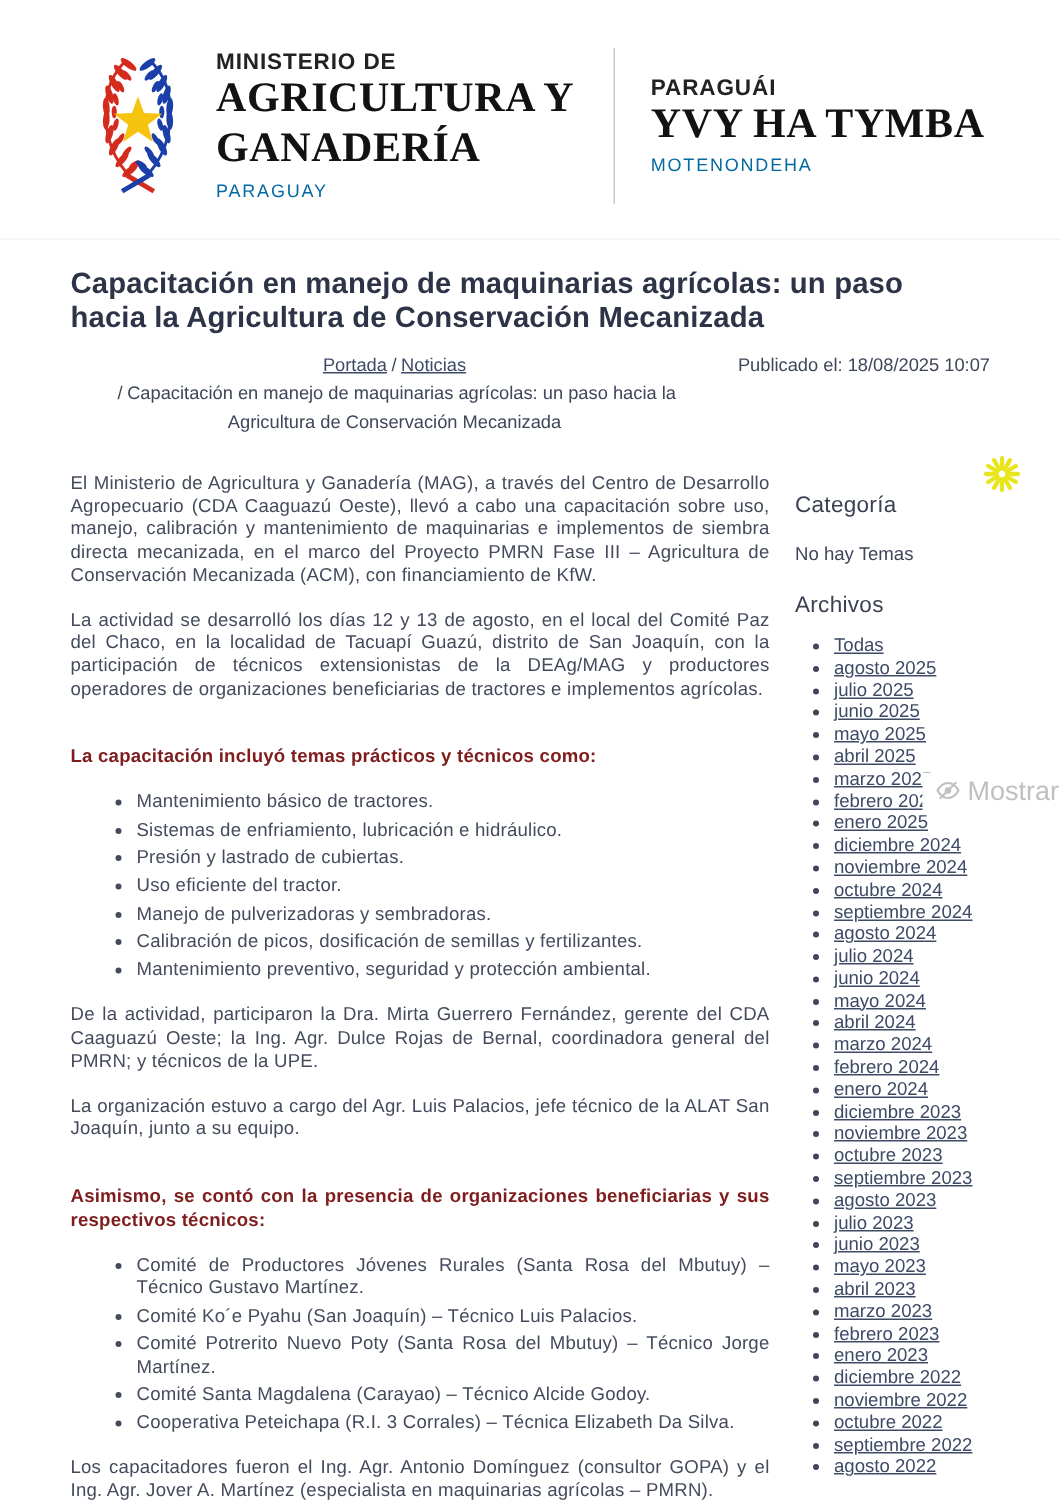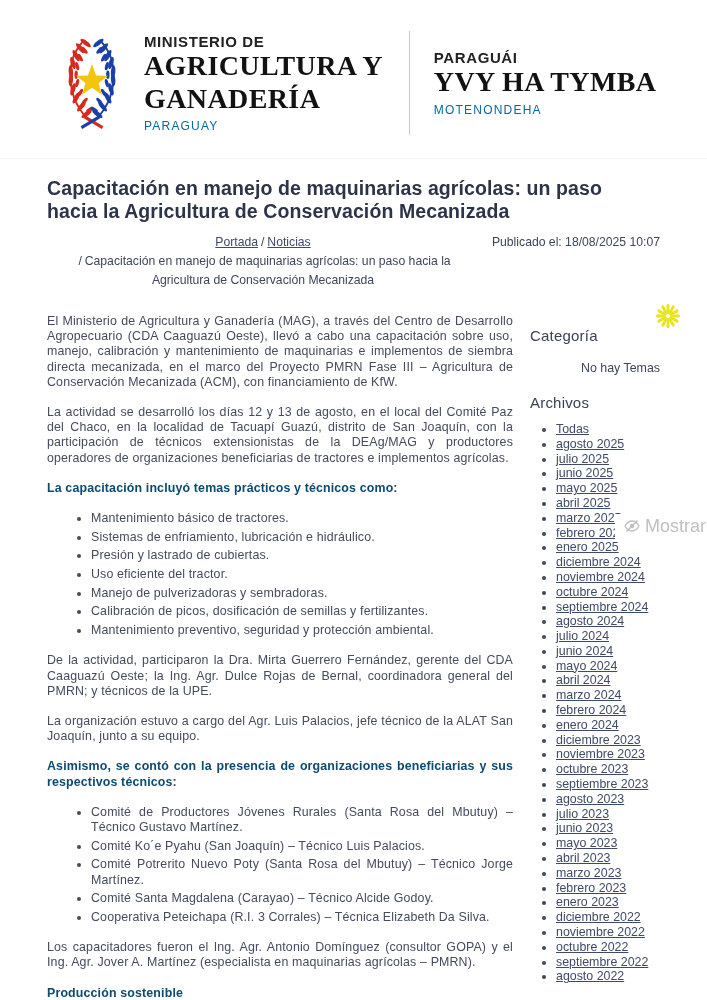--- a/index.html
+++ b/index.html
@@ -36,27 +36,27 @@
 
   .meta-row{display:flex;justify-content:space-between;align-items:flex-start;font-size:12.2px;text-align:center;}
   .breadcrumb{max-width:432px;line-height:1.55;color:#3e4659;}
   .breadcrumb a{color:var(--link-color);text-decoration:underline;}
   .crumb-sep{margin:0 3px;}
   .published{color:#3e4659;white-space:nowrap;padding-top:2px;}
 
   .columns{display:flex;margin-top:24px;}
   .article{width:466px;flex-shrink:0;font-size:12.4px;line-height:15.2px;text-align:justify;letter-spacing:0.15px;}
   .article p{margin:0 0 15px;}
-  .article .bold{font-weight:bold;color:#0c4a6e;}
+  .article .bold{font-weight:bold;color:#7f1d1d;margin-top:30px;}
   .article ul{margin:0 0 15px;padding-left:44px;list-style:disc;}
   .article li{margin-bottom:3.5px;text-align:justify;}
 
   .sidebar{flex:1;padding-left:17px;padding-top:12px;position:relative;font-size:12.4px;color:#3e4659;}
   .sidebar h3{font-size:15px;font-weight:normal;color:#3a4152;margin:1px 0 8px;letter-spacing:0.2px;line-height:18px;}
-  .cat-empty{margin:16px 0 18px;line-height:15px;text-align:right;}
+  .cat-empty{margin:16px 0 18px;line-height:15px;}
   .archives-title{margin:0;}
   .archives-list{list-style:disc;margin:10px 0 0;padding-left:26px;}
   .archives-list li{line-height:14.8px;}
   .archives-list a{color:var(--link-color);text-decoration:underline;}
 
   
   .asterisk-widget{position:absolute;left:655px;top:303px;width:26px;height:26px;cursor:pointer;background:transparent;border:none;padding:0;}
   .spoke{stroke:var(--accessibility-yellow);stroke-width:2.4;stroke-linecap:round;}
   .mostrar-widget{position:absolute;top:200px;left:102px;z-index:2;background:#fff;display:flex;align-items:center;gap:5px;color:var(--mostrar-gray);font-size:18px;padding:2px 3px 2px 9px;cursor:pointer;border:none;}
   .eye-stroke{stroke:var(--mostrar-gray);fill:none;stroke-width:1.4;}

